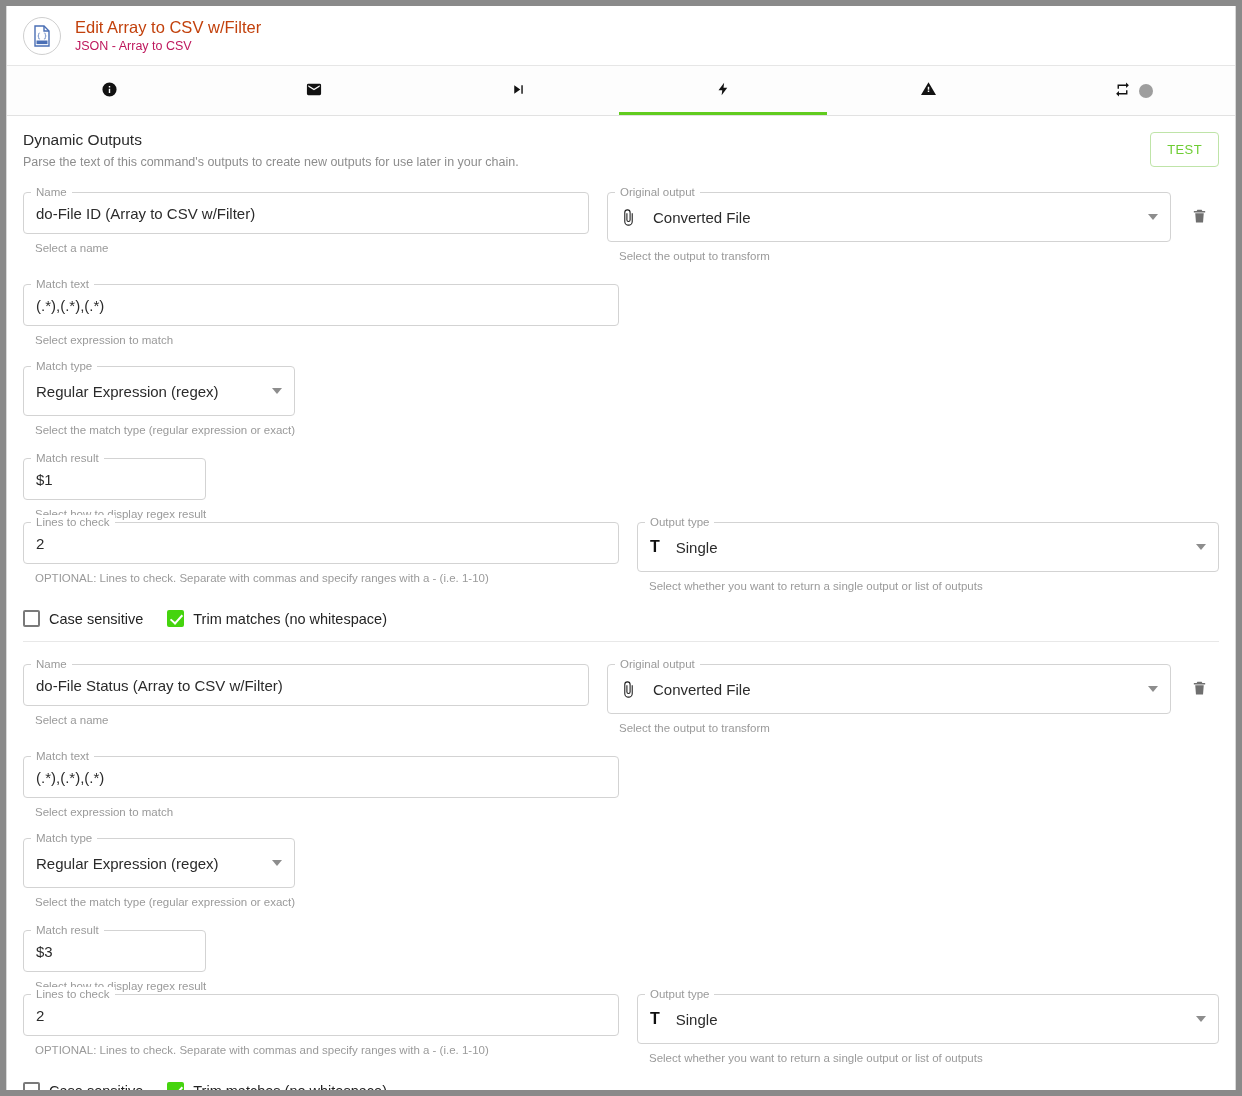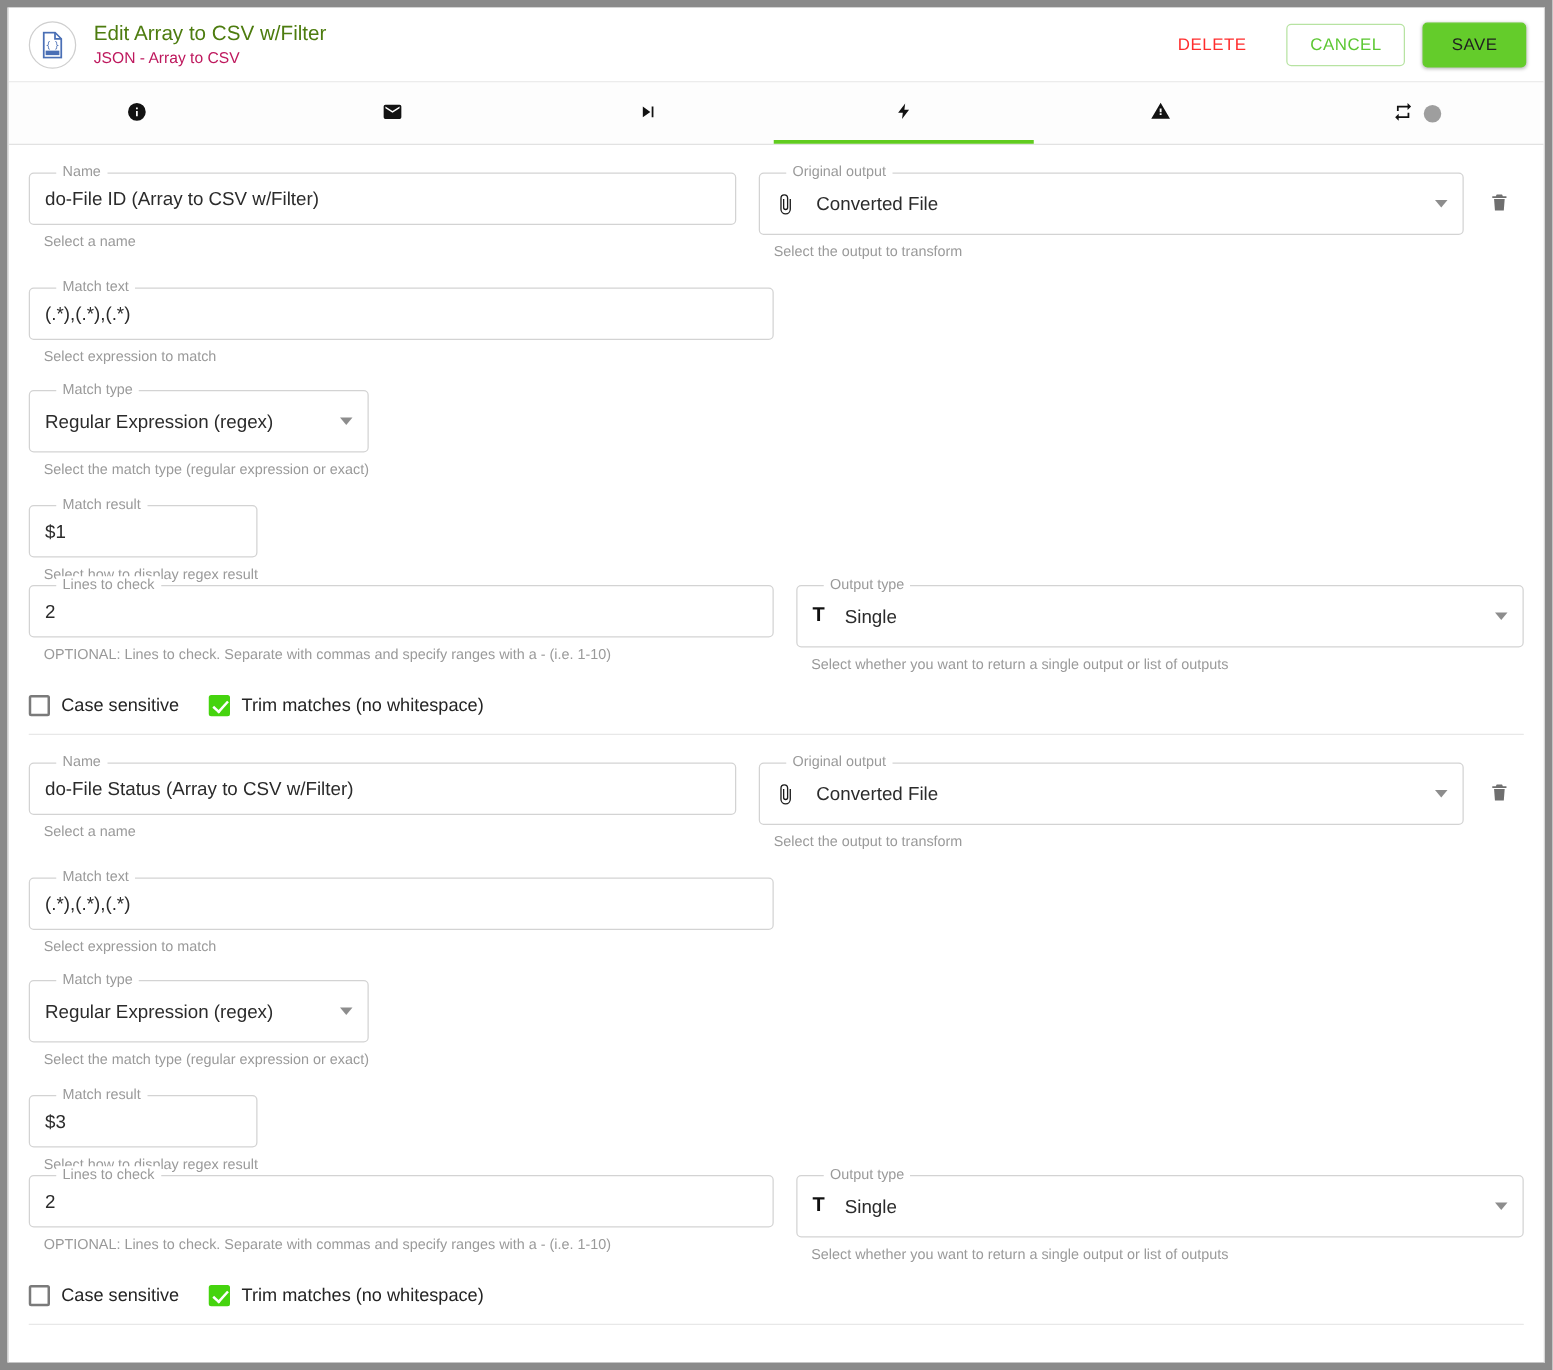--- a/index.html
+++ b/index.html
@@ -39,21 +39,21 @@
     width: 38px; height: 38px;
     border-radius: 50%;
     border: 1px solid #cfcfcf;
     display: flex; align-items: center; justify-content: center;
     flex: 0 0 auto;
     background: #fff;
   }
   .header-titles { margin-left: 14px; flex: 1 1 auto; min-width: 0; }
   .header-title {
     font-size: 16.5px;
-    color: #4d7c0f;
+    color: #c2410c;
     line-height: 20px;
     white-space: nowrap;
   }
   .header-subtitle {
     font-size: 12.5px;
     color: #be185d;
     line-height: 17px;
     margin-top: 1px;
     white-space: nowrap;
   }
@@ -167,21 +167,21 @@
     background: #fff;
     height: 42px;
     display: flex;
     align-items: center;
     padding: 0 12px;
   }
   .outlined.tall { height: 50px; }
   .legend {
     position: absolute;
     top: -8px;
-    left: 21px;
+    left: 7px;
     background: #fff;
     padding: 0 5px;
     font-size: 11.5px;
     color: #9a9a9a;
     line-height: 14px;
     white-space: nowrap;
   }
   .value {
     font-size: 15px;
     color: #2b2b2b;
@@ -284,25 +284,20 @@
         <path d="M3 1 h9 l5 5 v15 h-14 z" fill="#ffffff" stroke="#4a6fb5" stroke-width="1.4"></path>
         <path d="M12 1 v5 h5" fill="none" stroke="#4a6fb5" stroke-width="1.4"></path>
         <text x="10" y="13" font-size="7" fill="#4a6fb5" text-anchor="middle" font-family="DejaVu Sans, sans-serif">{ }</text>
         <rect x="4.5" y="15.5" width="11" height="3.6" fill="#4a6fb5"></rect>
       </svg>
     </div>
     <div class="header-titles">
       <div class="header-title">Edit Array to CSV w/Filter</div>
       <div class="header-subtitle">JSON - Array to CSV</div>
     </div>
-    <div class="header-actions">
-      <button class="btn btn-delete">DELETE</button>
-      <button class="btn btn-cancel">CANCEL</button>
-      <button class="btn btn-save">SAVE</button>
-    </div>
   </div>
 
   <div class="tabbar">
     <div class="tab">
       <span>
         <svg width="17" height="17" viewBox="0 0 24 24">
             <path fill="#121212" d="M12 2a10 10 0 100 20 10 10 0 000-20zm1 15h-2v-6h2v6zm0-8h-2V7h2v2z"></path>
           </svg>
       </span>
     </div>
@@ -337,20 +332,27 @@
     <div class="tab">
       <span>
         <svg width="19" height="17" viewBox="0 0 24 24">
             <path fill="#121212" d="M7 7h10v3l4-4-4-4v3H5v6h2V7zm10 10H7v-3l-4 4 4 4v-3h12v-6h-2v4z"></path>
           </svg>
       </span>
       <span class="dot-badge"></span>
     </div>
   </div>
 
+  <div class="section-head">
+    <div class="section-head-text">
+      <div class="section-title">Dynamic Outputs</div>
+      <div class="section-sub">Parse the text of this command's outputs to create new outputs for use later in your chain.</div>
+    </div>
+    <button class="btn-test">TEST</button>
+  </div>
 
   <div class="block mt22">
 
     <div class="row">
       <div class="field f-grow" style="max-width:566px">
         <div class="outlined">
           <span class="legend">Name</span>
           <span class="value">do-File ID (Array to CSV w/Filter)</span>
         </div>
         <div class="helper">Select a name</div>

